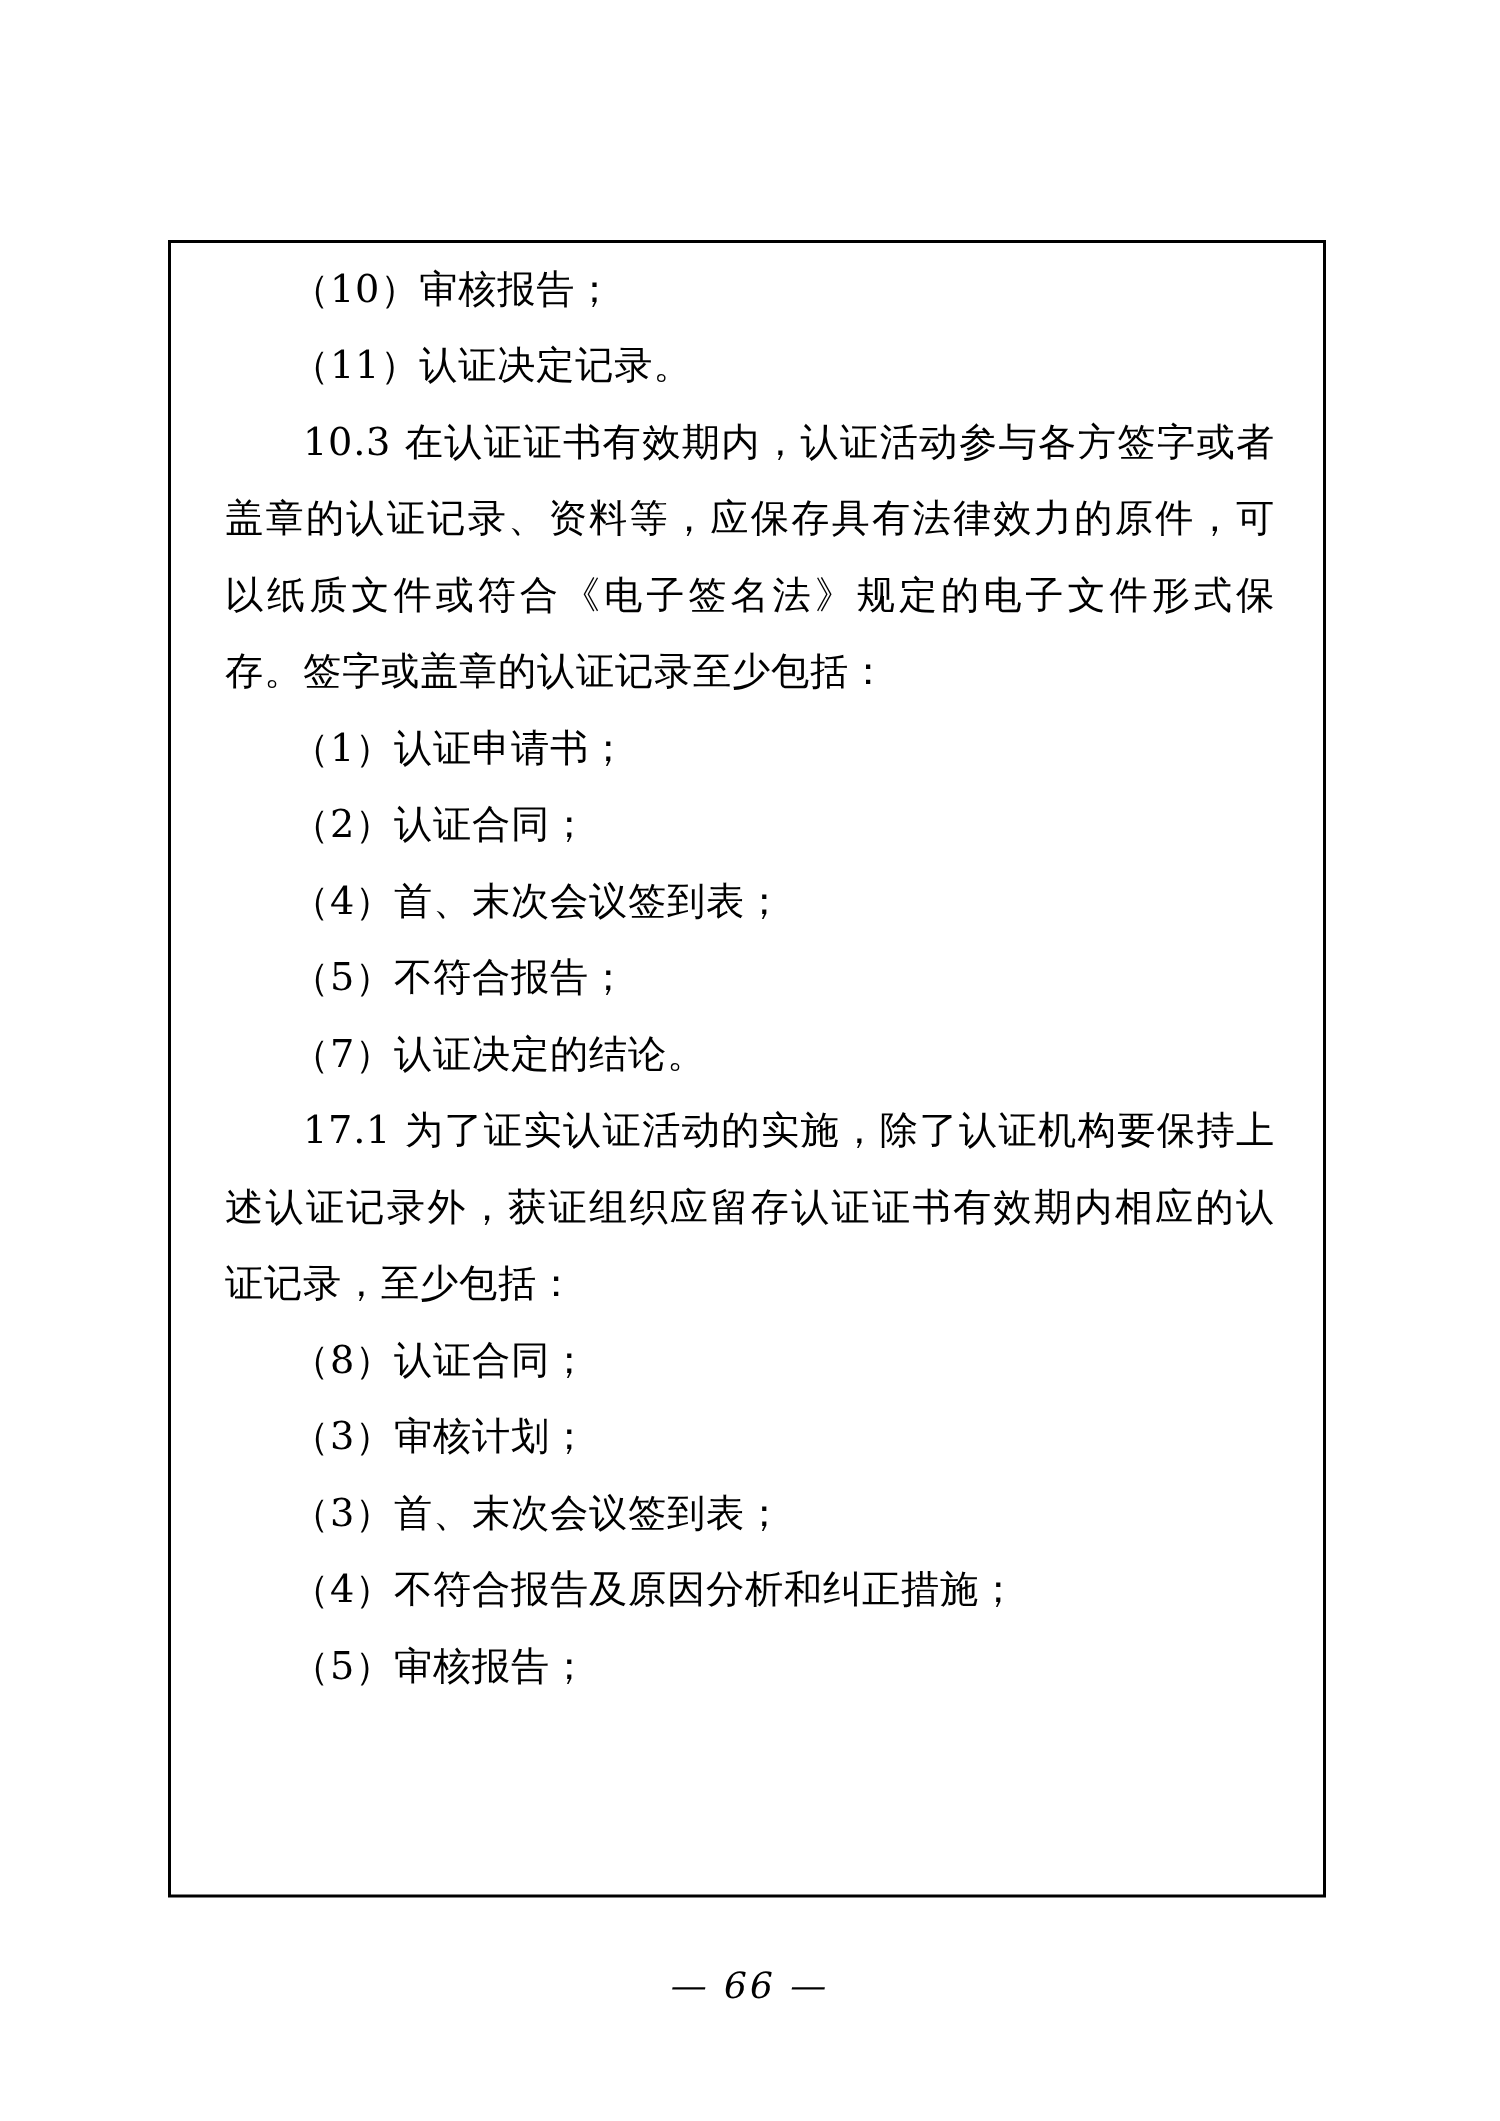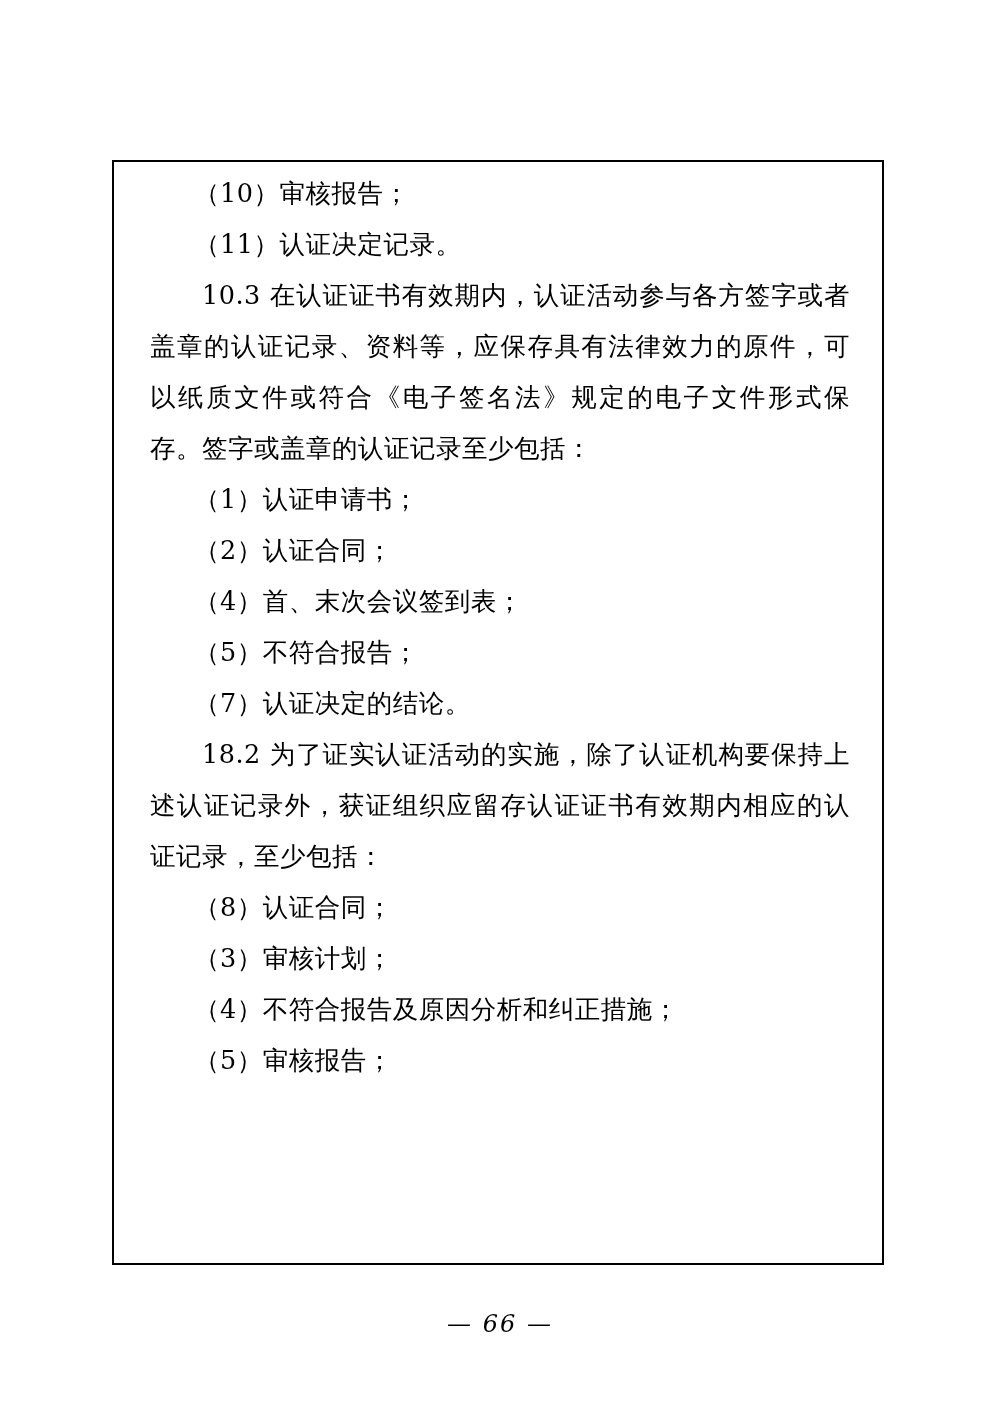--- a/index.html
+++ b/index.html
@@ -79,23 +79,24 @@
 
   <div class="content" id="content">
       <p class="item">（10）审核报告；</p>
       <p class="item">（11）认证决定记录。</p>
       <p class="para">10.3  在认证证书有效期内，认证活动参与各方签字或者盖章的认证记录、资料等，应保存具有法律效力的原件，可以纸质文件或符合《电子签名法》规定的电子文件形式保存。签字或盖章的认证记录至少包括：</p>
       <p class="item">（1）认证申请书；</p>
       <p class="item">（2）认证合同；</p>
       <p class="item">（4）首、末次会议签到表；</p>
       <p class="item">（5）不符合报告；</p>
       <p class="item">（7）认证决定的结论。</p>
-      <p class="para">18.2  为了证实认证活动的实施，除了认证机构要保持上述认证记录外，获证组织应留存认证证书有效期内相应的认证记录，至少包括：</p>
+      <p class="para">17.1  为了证实认证活动的实施，除了认证机构要保持上述认证记录外，获证组织应留存认证证书有效期内相应的认证记录，至少包括：</p>
       <p class="item">（8）认证合同；</p>
       <p class="item">（3）审核计划；</p>
+      <p class="item">（3）首、末次会议签到表；</p>
       <p class="item">（4）不符合报告及原因分析和纠正措施；</p>
       <p class="item">（5）审核报告；</p>
     </div>
 
   <div class="footer">
     <span class="pageno">— 66 —</span>
   </div>
 
 </div>
 

